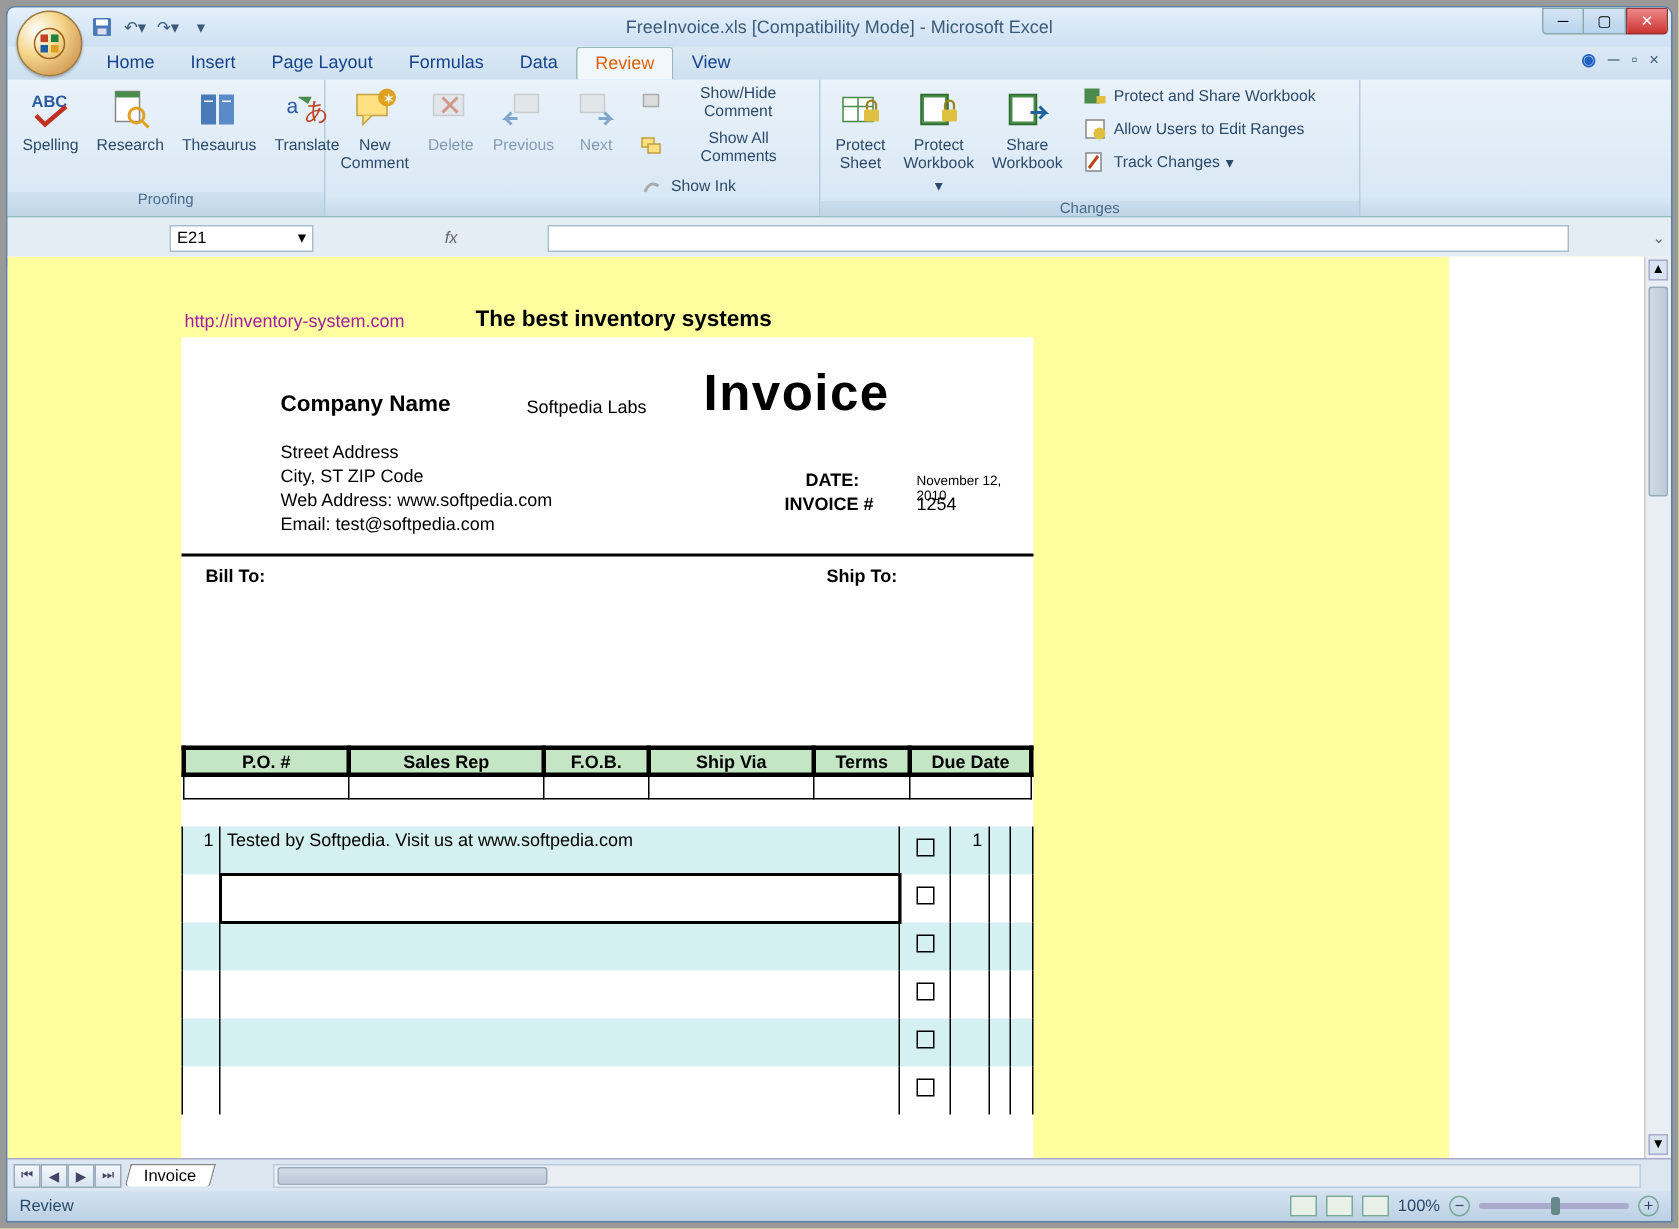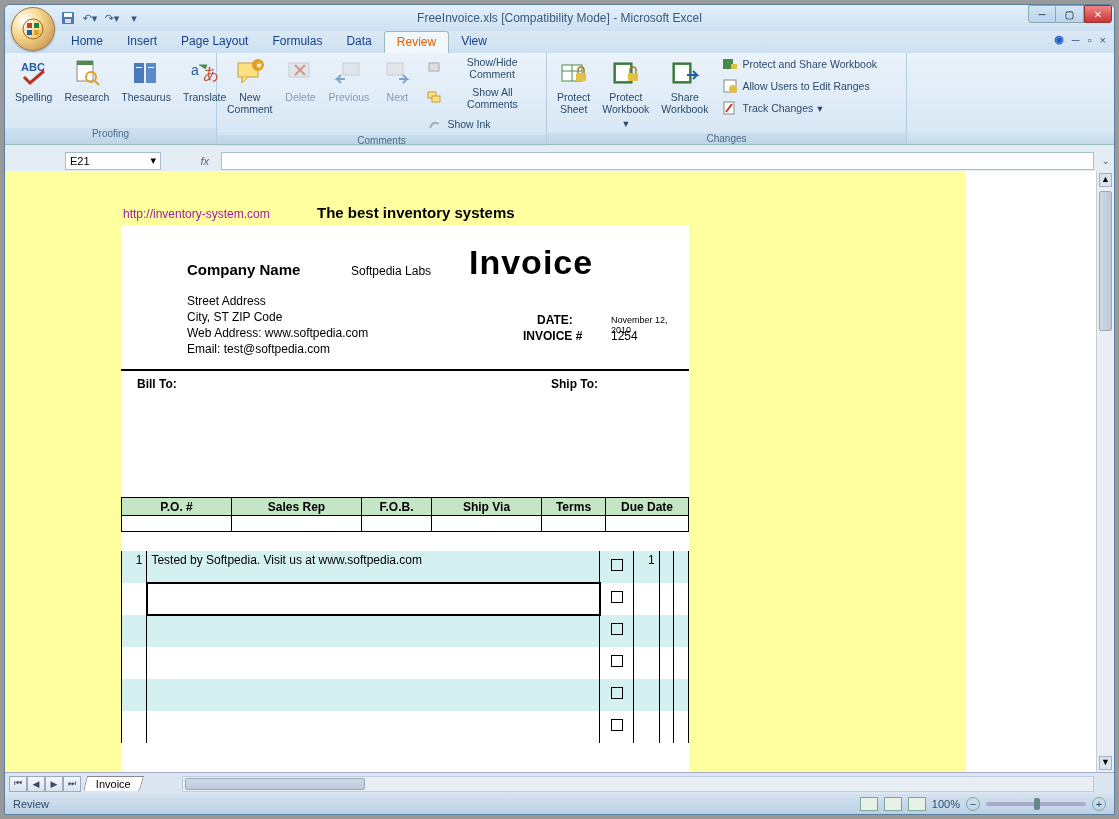--- a/index.html
+++ b/index.html
@@ -33,21 +33,21 @@
 .group { border-right: 1px solid #b5cde0; display: flex; flex-direction: column; }
 .group-body { flex: 1; display: flex; align-items: flex-start; padding: 2px 4px; }
 .group-label { height: 16px; text-align: center; font-size: 10px; color: #4a6a8a; background: rgba(180,205,225,.3); }
 .rbtn { display: flex; flex-direction: column; align-items: center; padding: 2px 6px; font-size: 10.5px; color: #2a4a6a; text-align: center; gap: 2px; }
 .rbtn-icon { width: 32px; height: 32px; display:flex; align-items:center; justify-content:center; }
 .rbtn.disabled { opacity: .5; }
 .rbtn-sm { display:flex; align-items:center; gap:4px; font-size:10.5px; color:#2a4a6a; padding:1px 4px; }
 .col { display:flex; flex-direction:column; justify-content:center; gap:4px;text-align:center; }
 
 
-.fbar { height: 32px; background: #e4ecf4; border-bottom: 1px solid #14532d; display: flex; align-items: center; }
+.fbar { height: 32px; background: #e4ecf4; border-bottom: 5px solid #14532d; display: flex; align-items: center; gap: 48px; }
 .namebox { width: 96px; height: 18px; background: #fff; border: 1px solid #a8bdd0; margin-left: 4px; font-size: 11px; padding: 1px 4px; display:flex; align-items:center; justify-content:space-between;}
 .fx { margin: 0 6px; font-size: 11px; font-style: italic; color: #666; }
 .finput { flex:1; height:18px; background:#fff; border:1px solid #a8bdd0; margin-right:4px;}
 
 
 .sheet-area { position: absolute; top: 166px; left: 0; right: 0; bottom: 42px; background: #fff; display: flex; }
 .sheet-body { flex:1; overflow:hidden; position:relative; }
 .vscroll { width: 18px; background: #e8eef4; border-left:1px solid #ccc; position:relative;}
 .vscroll .thumb { position:absolute; top:20px; left:2px; right:2px; height:140px; background:linear-gradient(90deg,#d0dae6,#bcc9d8); border:1px solid #9ab; border-radius:2px;}
 
@@ -67,21 +67,21 @@
 .date-val { position:absolute; left:490px; top:90px; font-size:9px;}
 .inv-lbl { position:absolute; left:402px; top:104px; font-size:12px; font-weight:bold;}
 .inv-val { position:absolute; left:490px; top:104px; font-size:12px;}
 .line { position:absolute; left:0; right:0; top:144px; border-top:2px solid #000;}
 .billto-lbl { position:absolute; left:16px; top:152px; font-size:12px; font-weight:bold;}
 .shipto-lbl { position:absolute; left:430px; top:152px; font-size:12px; font-weight:bold;}
 .billto-body { position:absolute; left:66px; top:172px; font-size:12px; line-height:16px;}
 
 
 .tbl1 { position:absolute; left:0; top:272px; width:100%; border-collapse:collapse;}
-.tbl1 th { background:#c4e6c4; border:1px solid #000000; font-size:12px; font-weight:bold; height:18px;}
+.tbl1 th { background:#c4e6c4; border:3px solid #000000; font-size:12px; font-weight:bold; height:18px;}
 .tbl1 td { border:1px solid #000; height:16px;}
 
 .tbl2 { position:absolute; left:0; top:326px; width:100%; border-collapse:collapse;}
 .tbl2 th { background:#c4e6c4; border:1px solid #000; font-size:12px; font-weight:bold; height:18px;}
 .tbl2 td { border-left:1px solid #000; border-right:1px solid #000; height:32px; font-size:12px; vertical-align:top; padding:2px 4px;}
 .tbl2 tr.alt td { background:#d4f0f0;}
 .checkbox { width:12px; height:12px; border:1px solid #000; display:inline-block; margin:6px auto;}
 .sel-cell { outline:2px solid #000; outline-offset:-1px;}
 
 
@@ -257,21 +257,20 @@
               <span>Show All Comments</span>
             </div>
           <div class="rbtn-sm disabled">
               <svg width="16" height="16">
                 <path d="M3 12 Q6 4 12 8" stroke="#aaa" fill="none" stroke-width="2"></path>
               </svg>
               <span>Show Ink</span>
             </div>
         </div>
       </div>
-      <div class="group-label">Comments</div>
     </div>
 
     <div class="group" style="width:360px;">
       <div class="group-body">
         <div class="rbtn">
           <div class="rbtn-icon">
               <svg width="32" height="32">
                 <rect x="4" y="8" width="20" height="16" fill="#fff" stroke="#4a8a4a"></rect>
                 <line x1="4" y1="14" x2="24" y2="14" stroke="#4a8a4a"></line>
                 <line x1="14" y1="8" x2="14" y2="24" stroke="#4a8a4a"></line>

